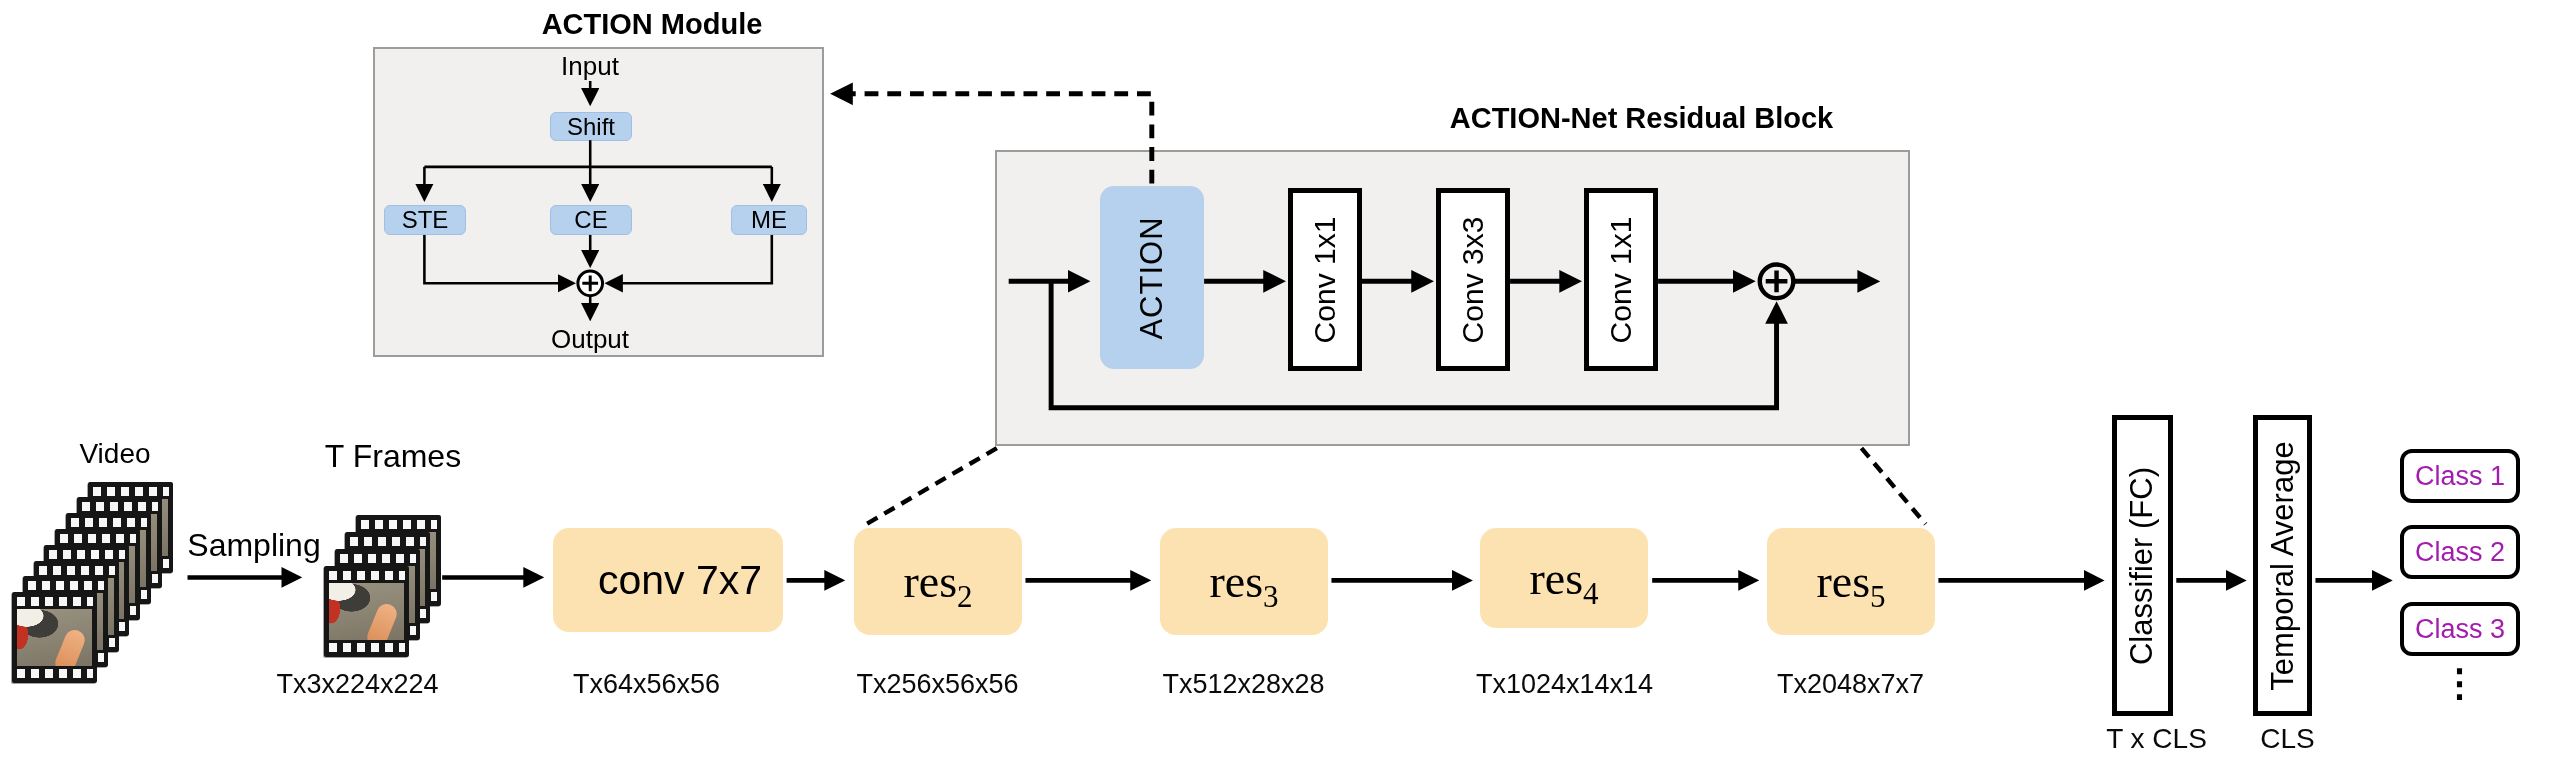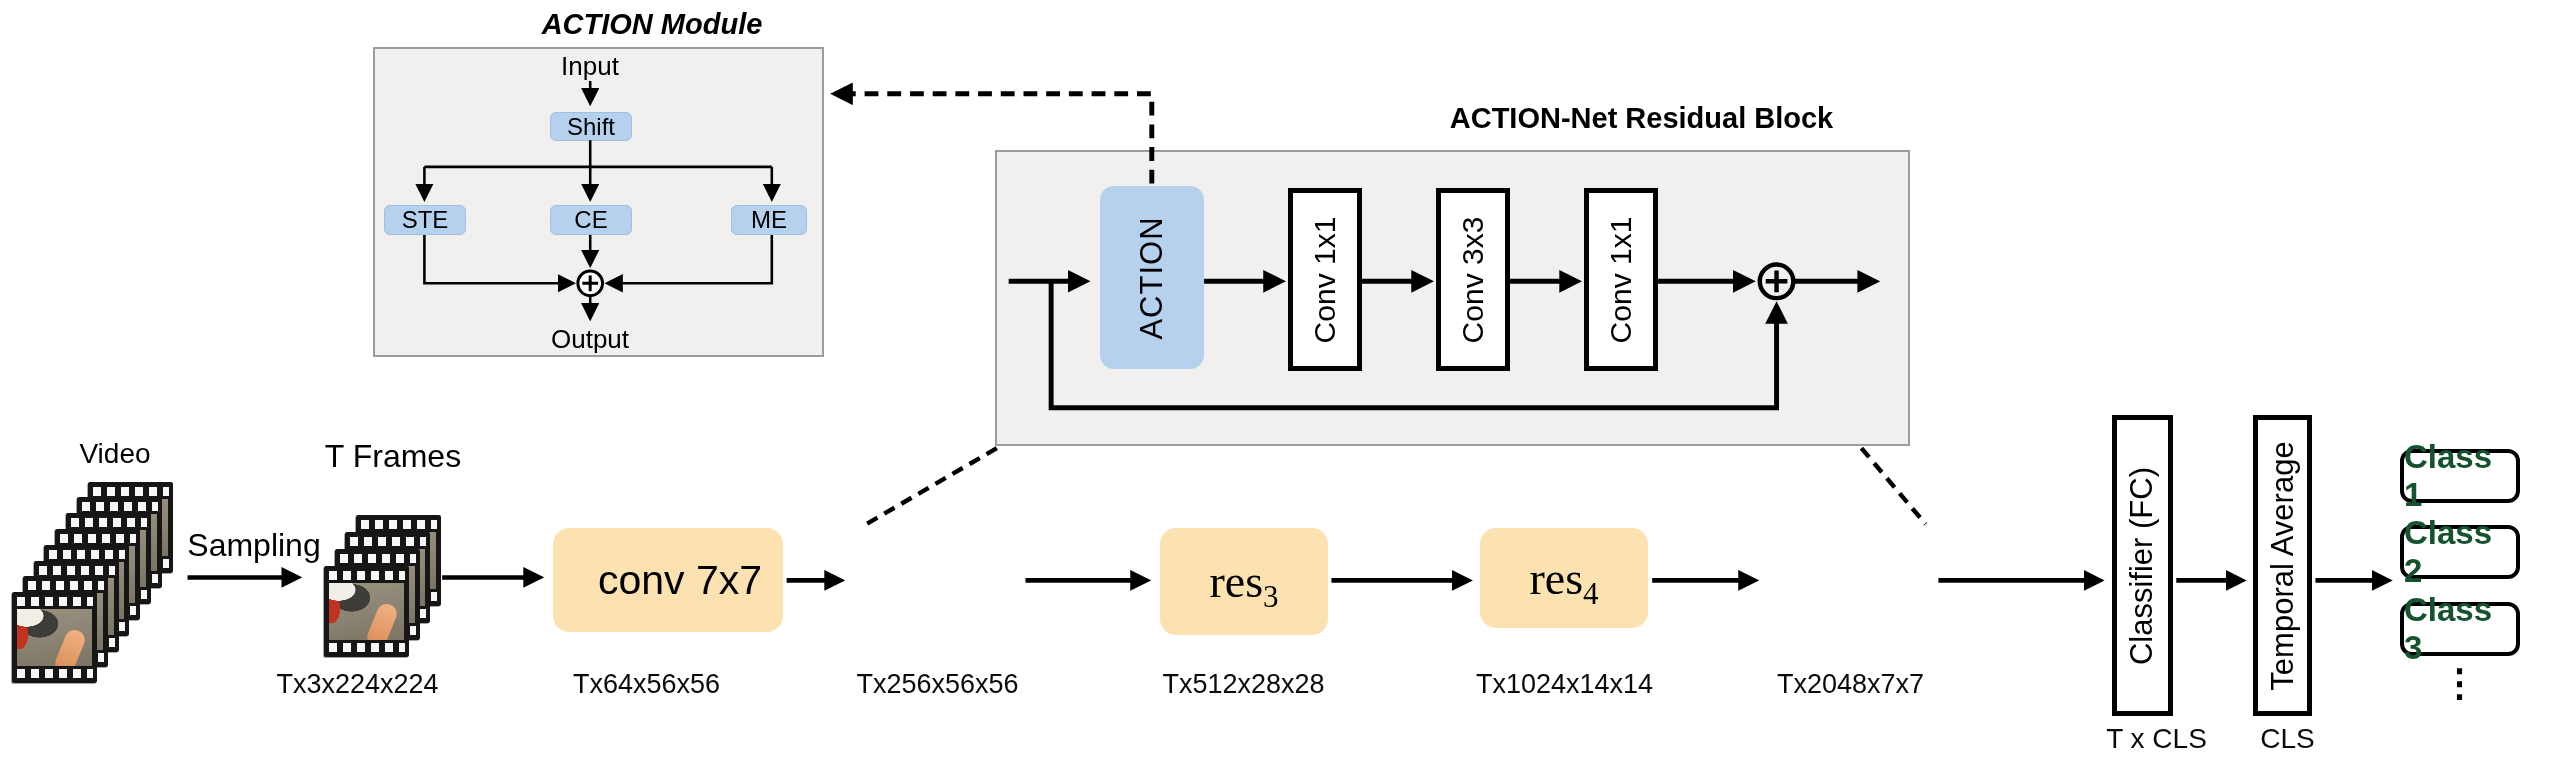--- a/index.html
+++ b/index.html
@@ -81,21 +81,21 @@
     white-space:nowrap;
   }
   .class-box{
     position:absolute;
     width:120px;height:54px;
     background:#ffffff;
     border:4px solid #000;
     border-radius:12px;
     box-sizing:border-box;
     display:flex;align-items:center;justify-content:center;
-    font-size:33px;color:#14532d;font-weight:bold;
+    font-size:27px;color:#a21caf;
   }
   .ellipsis{
     position:absolute;
     font-size:38px;font-weight:bold;color:#000;
     text-align:center;
     line-height:0.85;
   }
   
   .film-frame{
     position:absolute;
@@ -137,21 +137,21 @@
     transform:rotate(22deg);
     display:block;
   }
   svg.connectors{position:absolute;left:0;top:0;pointer-events:none;}
 </style>
 </head>
 <body>
 
 <div id="canvas">
 
-  <div class="diagram-title" style="left:489px;top:8px;width:326px;font-style:italic;">ACTION Module</div>
+  <div class="diagram-title" style="left:489px;top:8px;width:326px;">ACTION Module</div>
 
   <div class="panel" style="left:373px;top:47px;width:451px;height:310px;"></div>
 
   <div class="plain-label" style="left:531px;top:51px;width:118px;font-size:26px;">Input</div>
 
   <div class="blue-box" style="left:550px;top:112px;width:82px;height:29px;">Shift</div>
 
   <div class="blue-box" style="left:384px;top:205px;width:82px;height:30px;">STE</div>
 
   <div class="blue-box" style="left:550px;top:205px;width:82px;height:30px;">CE</div>
@@ -274,32 +274,38 @@
         </div>
         <div class="sprk"></div>
       </div>
   </div>
 
   <div class="dim-label" style="left:249px;top:669px;width:217px;">Tx3x224x224</div>
 
   <div class="orange-box conv77-text" style="left:553px;top:528px;width:230px;height:104px;">conv 7x7</div>
   <div class="dim-label" style="left:538px;top:669px;width:217px;">Tx64x56x56</div>
 
+  <div class="orange-box" style="left:854px;top:528px;width:168px;height:107px;">
+    <span class="res-text"><span>res</span><sub>2</sub></span>
+  </div>
   <div class="dim-label" style="left:829px;top:669px;width:217px;">Tx256x56x56</div>
 
   <div class="orange-box" style="left:1160px;top:528px;width:168px;height:107px;">
     <span class="res-text"><span>res</span><sub>3</sub></span>
   </div>
   <div class="dim-label" style="left:1135px;top:669px;width:217px;">Tx512x28x28</div>
 
   <div class="orange-box" style="left:1480px;top:528px;width:168px;height:100px;">
     <span class="res-text"><span>res</span><sub>4</sub></span>
   </div>
   <div class="dim-label" style="left:1434px;top:669px;width:261px;">Tx1024x14x14</div>
 
+  <div class="orange-box" style="left:1767px;top:528px;width:168px;height:107px;">
+    <span class="res-text"><span>res</span><sub>5</sub></span>
+  </div>
   <div class="dim-label" style="left:1742px;top:669px;width:217px;">Tx2048x7x7</div>
 
   <div class="white-vbox" style="left:2112px;top:415px;width:61px;height:301px;">
     <span class="vtext" style="font-size:31px;">Classifier (FC)</span>
   </div>
   <div class="dim-label" style="left:2048px;top:723px;width:217px;font-size:28px;">T x CLS</div>
 
   <div class="white-vbox" style="left:2253px;top:415px;width:59px;height:301px;">
     <span class="vtext" style="font-size:31px;">Temporal Average</span>
   </div>

